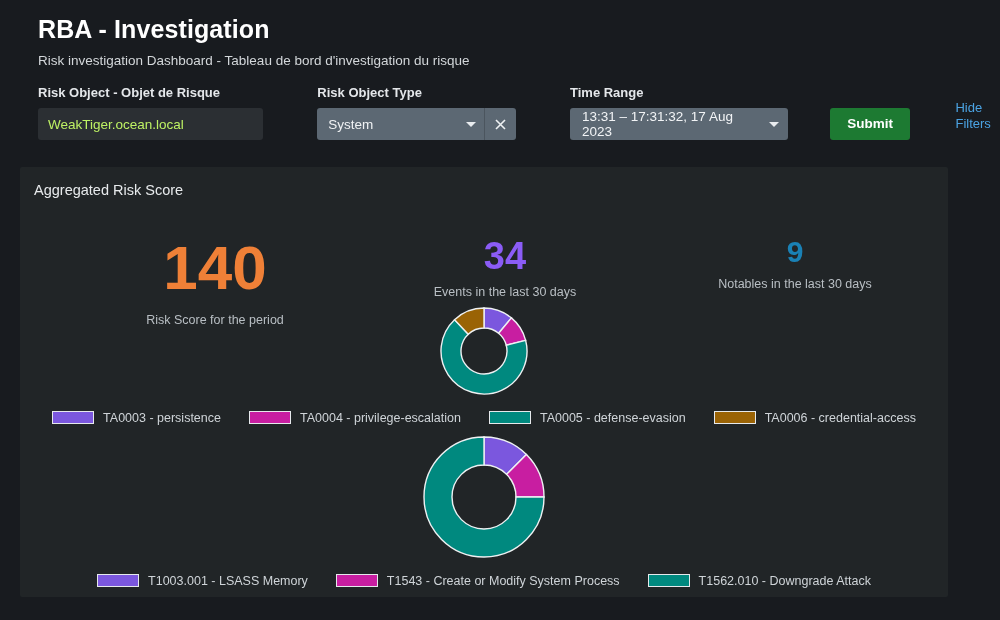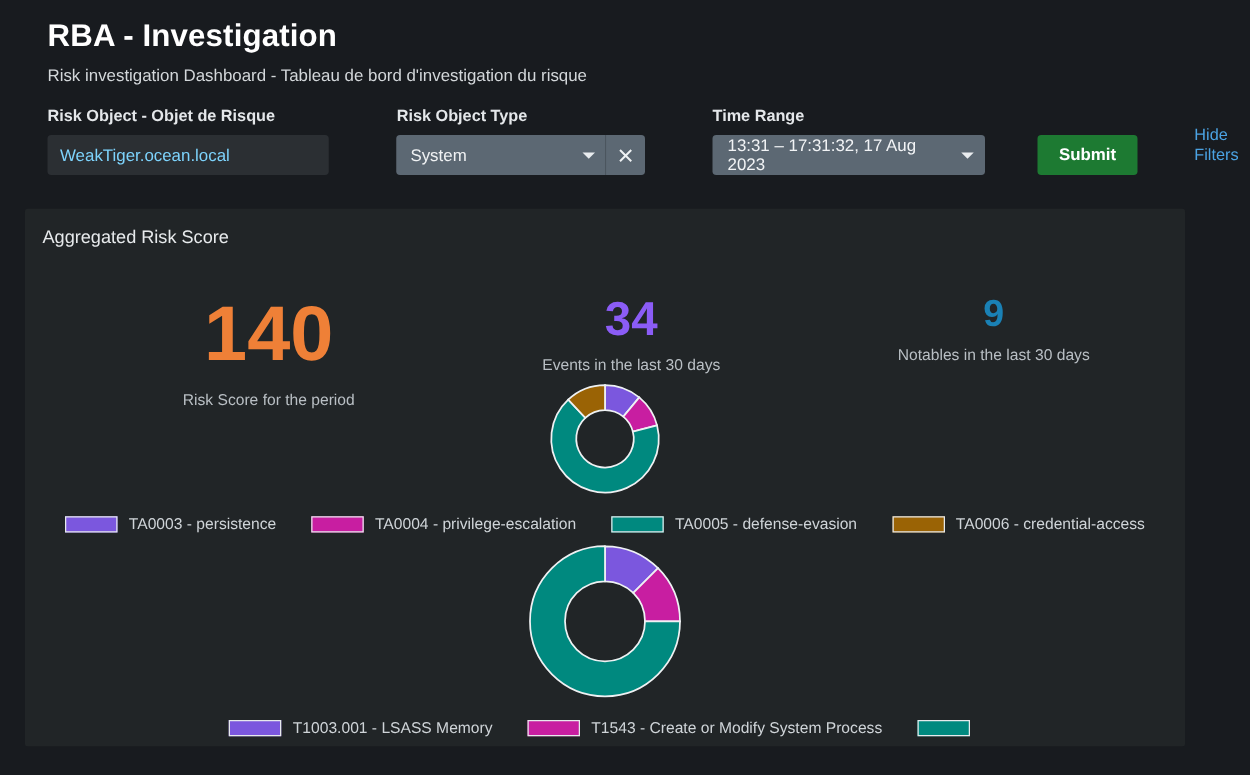--- a/index.html
+++ b/index.html
@@ -58,21 +58,21 @@
     color: #e4e7ea;
     margin-bottom: 8px;
     line-height: 15px;
   }
   .text-input {
     width: 225px;
     height: 32px;
     background: #2b2f33;
     border: none;
     border-radius: 3px;
-    color: #7dd3fc;
+    color: #bef264;
     font-size: 13.5px;
     font-family: "Liberation Sans", sans-serif;
     padding: 0 10px;
     box-sizing: border-box;
     outline: none;
   }
   .field-gap { width: 33px; }
 
   .select-group {
     display: flex;
@@ -205,21 +205,20 @@
   .donut-wrap { position: relative; }
   .legend {
     display: flex;
     align-items: center;
     justify-content: center;
     flex-wrap: wrap;
     gap: 0;
   }
   .legend-item {
     display: flex;
-    align-items: center;
     margin: 0 14px;
     cursor: pointer;
   }
   .swatch {
     width: 42px;
     height: 13px;
     border: 1px solid #e6e9ec;
     box-sizing: border-box;
     margin-right: 9px;
   }
@@ -340,18 +339,19 @@
           <div class="legend-item">
             <span class="swatch" style="background: rgb(123, 87, 222);"></span>
             <span class="legend-label">T1003.001 - LSASS Memory</span>
           </div>
           <div class="legend-item">
             <span class="swatch" style="background: rgb(200, 30, 161);"></span>
             <span class="legend-label">T1543 - Create or Modify System Process</span>
           </div>
           <div class="legend-item">
             <span class="swatch" style="background: rgb(0, 137, 127);"></span>
+            <span class="legend-label">T1562.010 - Downgrade Attack</span>
           </div>
         </div>
     </div>
 
   </div>
 </div>
 
 </body></html>

